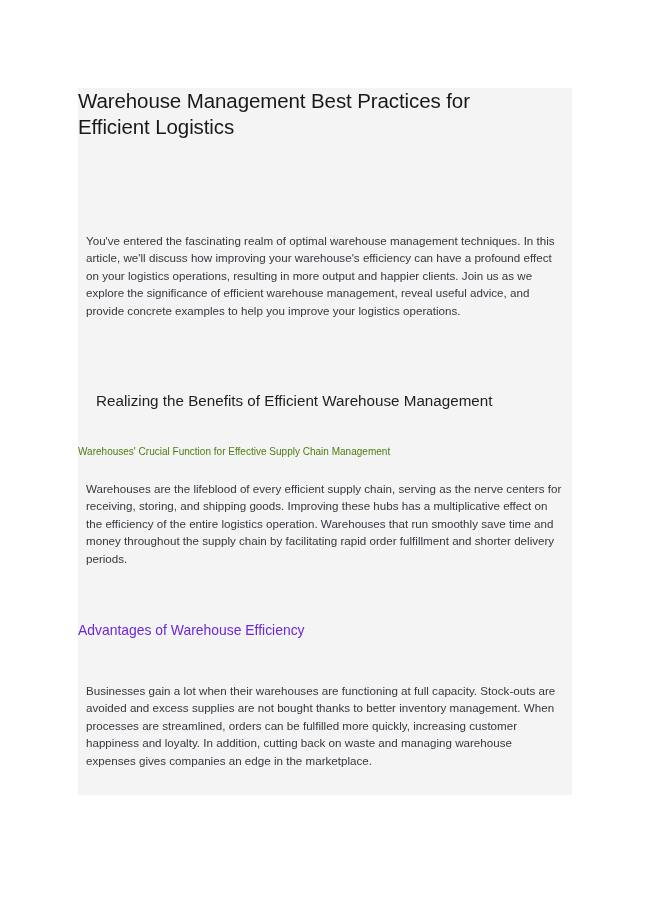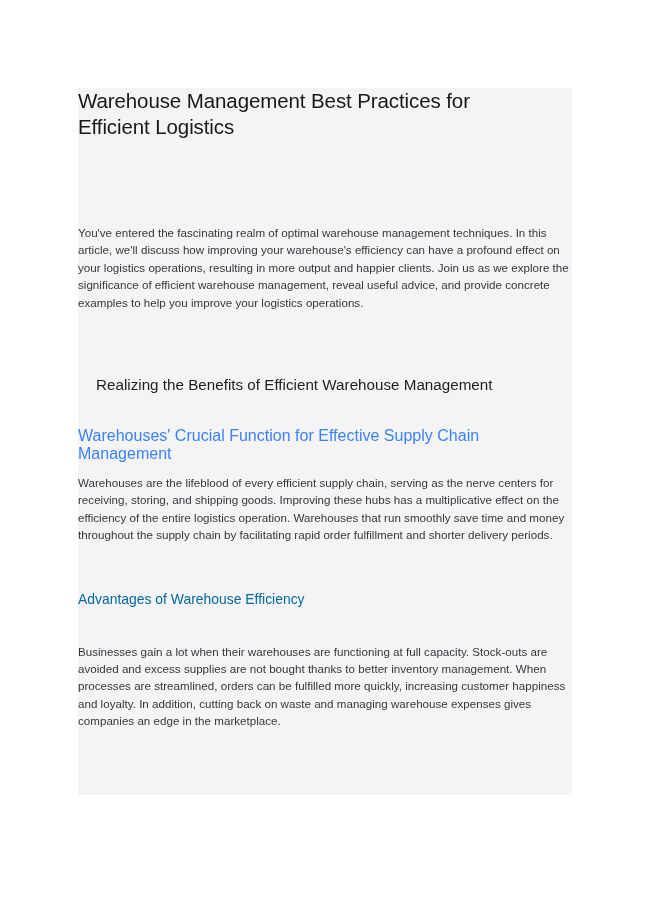--- a/index.html
+++ b/index.html
@@ -49,21 +49,21 @@
     color: #16181a;
     letter-spacing: -0.1px;
     max-width: 460px;
   }
 
   .spacer-after-title {
     height: 84px;
   }
 
   .body-par {
-    margin: 0;
+    margin: 8px;
     padding: 0;
     font-size: 11.6px;
     line-height: 17.4px;
     color: #33383d;
     letter-spacing: 0.01px;
   }
 
   .spacer-lg {
     height: 46px;
   }
@@ -86,31 +86,31 @@
     font-size: 15.2px;
     line-height: 20px;
     font-weight: 400;
     color: #1c1f22;
     letter-spacing: 0.01px;
   }
 
   .section-h3 {
     margin: 0;
     padding: 0;
-    font-size: 16px;
+    font-size: 10px;
     line-height: 18px;
     font-weight: 400;
-    color: #3b82f6;
+    color: #4d7c0f;
     letter-spacing: 0.01px;
   }
 
   .section-h3.larger {
     font-size: 13.9px;
     line-height: 19px;
-    color: #0369a1;
+    color: #6d28d9;
   }
 </style>
 </head>
 <body>
 
 <div id="page">
 
   <div id="content-block"></div>
 
   <article id="article">

